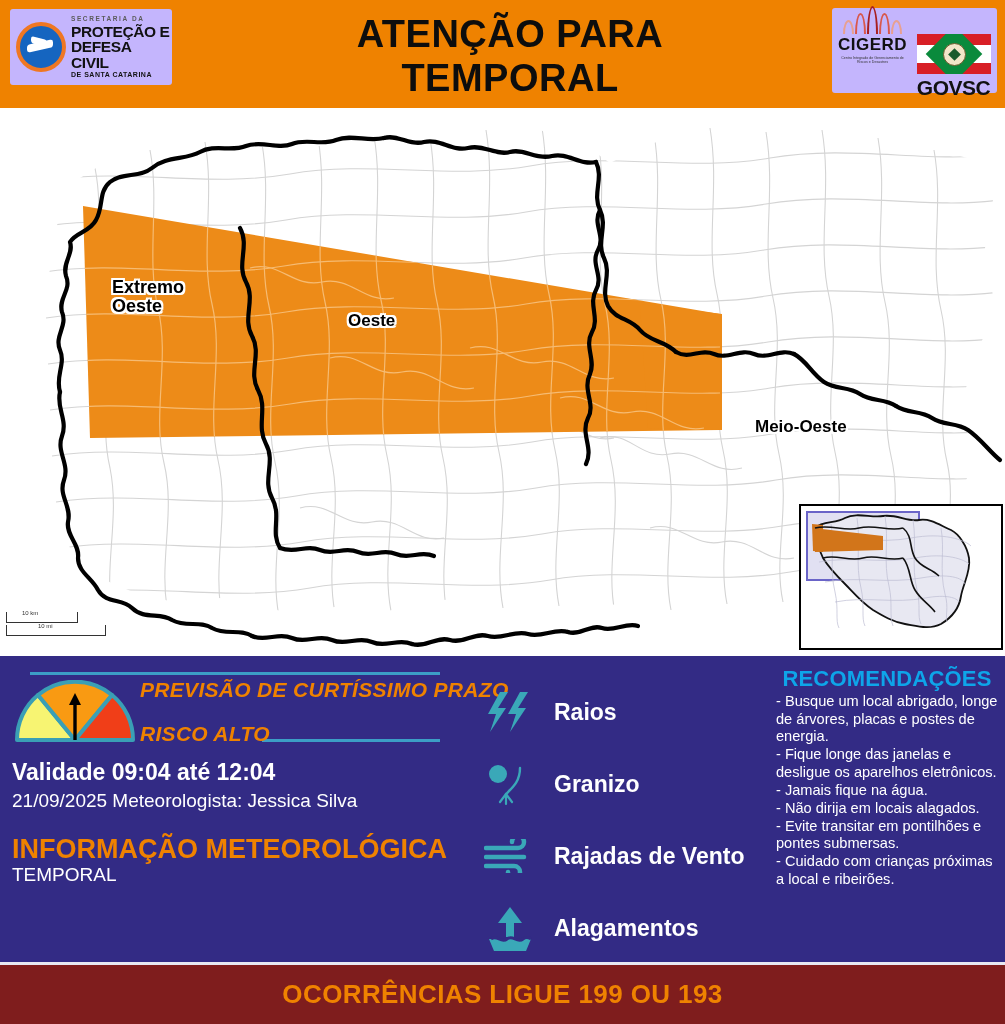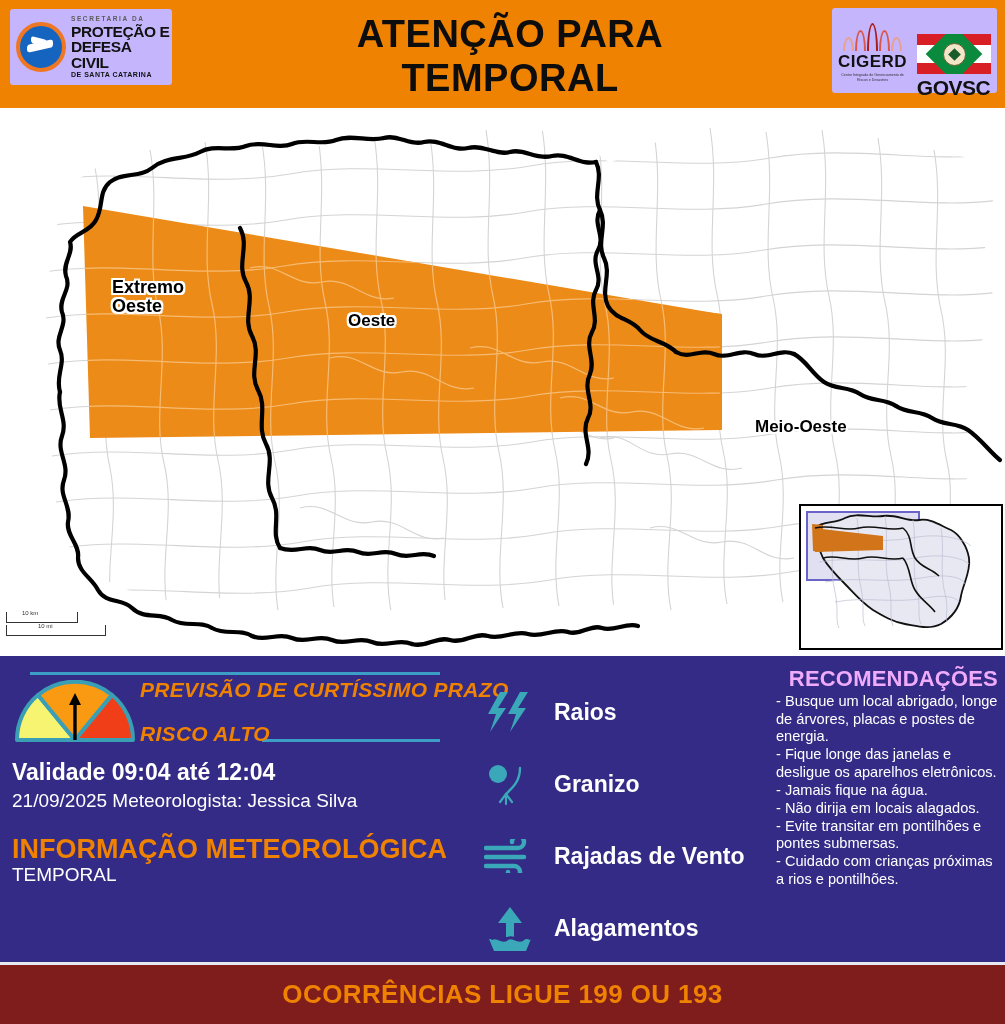--- a/index.html
+++ b/index.html
@@ -43,21 +43,21 @@
   .dc-l3{font-size:15.5px;font-weight:bold;color:#111;letter-spacing:-0.4px;}
   .dc-l4{font-size:7px;font-weight:bold;color:#111;letter-spacing:0.5px;margin-top:1px;}
 
   .title{
     position:absolute;left:260px;top:12px;width:500px;
     text-align:center;color:#0d0d0d;font-weight:bold;
     font-size:38px;line-height:44px;letter-spacing:0.5px;
   }
 
   .logo-right{right:8px;top:8px;width:165px;height:85px;}
-  .lr-inner{display:flex;align-items:center;gap:6px;padding:0 6px;}
+  .lr-inner{display:flex;align-items:flex-start;gap:6px;padding:0 6px;}
   .cigerd{display:flex;flex-direction:column;align-items:center;width:72px;}
   .cig-mark{height:32px;display:flex;align-items:flex-end;justify-content:center;gap:1px;}
   .cig-arc{
     width:7px;border-radius:50% 50% 0 0 / 100% 100% 0 0;
     border-style:solid;border-bottom:none;
   }
   .cig-name{font-size:17px;font-weight:bold;color:#111;letter-spacing:0.5px;margin-top:1px;}
   .cig-sub{font-size:3.6px;color:#333;text-align:center;line-height:1.35;margin-top:1px;}
   .govsc{display:flex;flex-direction:column;align-items:center;width:78px;margin-top:32px;}
   .sc-flag{
@@ -142,21 +142,21 @@
 
   
   .hazards{position:absolute;left:482px;top:20px;width:280px;}
   .hz{position:relative;height:72px;display:flex;align-items:center;gap:16px;}
   .hz .ic{width:56px;height:48px;display:flex;align-items:center;justify-content:center;flex:none;}
   .hz .hz-label{font-size:23px;font-weight:bold;color:#fff;}
 
   
   .recs{position:absolute;left:776px;top:10px;width:222px;}
   .recs-title{
-    text-align:right;font-size:22px;font-weight:bold;color:#f0abfc;letter-spacing:0.2px;
+    text-align:center;font-size:22px;font-weight:bold;color:#0ea5e9;letter-spacing:0.2px;
     margin-bottom:1px;
   }
   .recs ul{list-style:none;margin:0;padding:0;}
   .recs li{
     color:#fff;font-size:14.6px;line-height:1.20;margin:0 0 0.5px 0;
   }
 
   
   .foot-sep{position:absolute;left:0;top:962px;width:1005px;height:3px;background:#e8e8f2;}
   .footer{
@@ -461,21 +461,21 @@
     </div>
 
     <div class="recs">
       <div class="recs-title">RECOMENDAÇÕES</div>
       <ul>
         <li>- Busque um local abrigado, longe de árvores, placas e postes de energia.</li>
         <li>- Fique longe das janelas e desligue os aparelhos eletrônicos.</li>
         <li>- Jamais fique na água.</li>
         <li>- Não dirija em locais alagados.</li>
         <li>- Evite transitar em pontilhões e pontes submersas.</li>
-        <li>- Cuidado com crianças próximas a rios e pontilhões.</li>
+        <li>- Cuidado com crianças próximas a local e ribeirões.</li>
       </ul>
     </div>
   </div>
 
   <div class="foot-sep"></div>
   <div class="footer">
     <div class="footer-txt">OCORRÊNCIAS LIGUE 199 OU 193</div>
   </div>
 
 </div>

